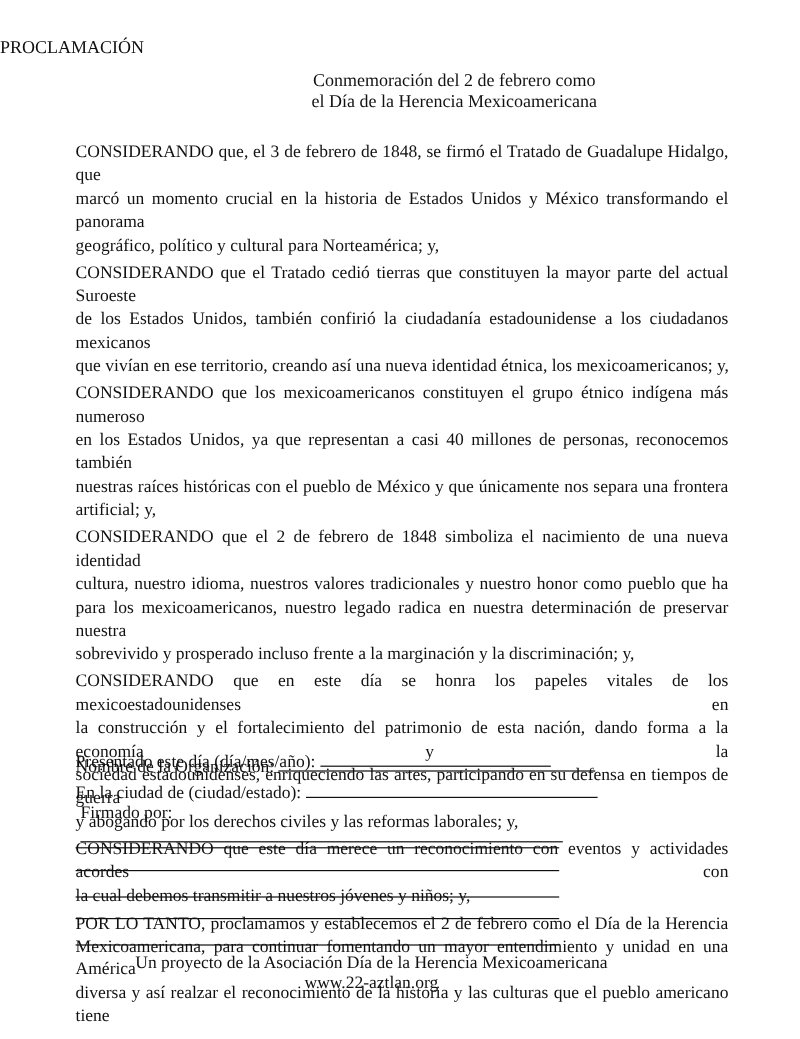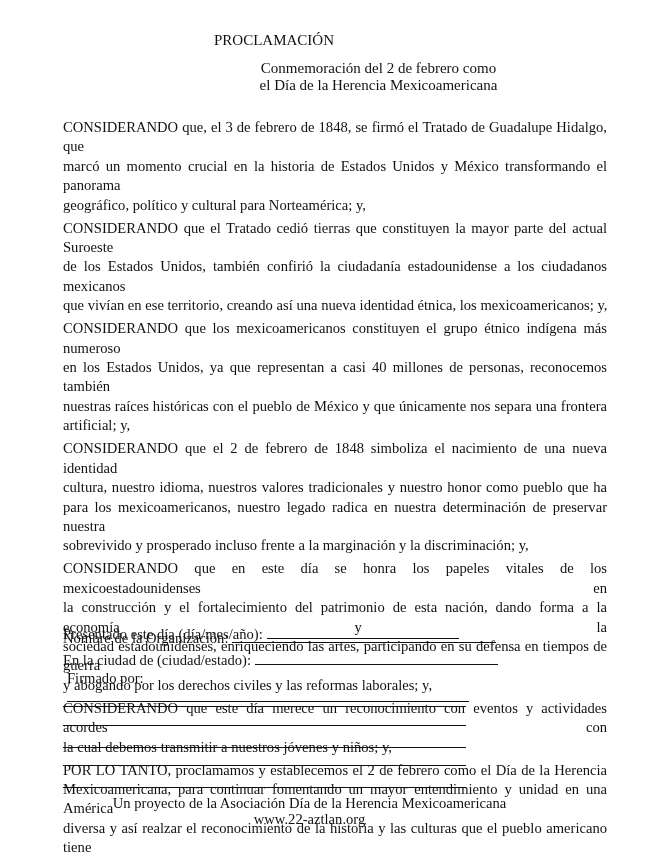--- a/index.html
+++ b/index.html
@@ -3,21 +3,21 @@
 <meta charset="utf-8">
 <style>
   html, body { margin: 0; padding: 0; background: #ffffff; }
   body {
     width: 667px; height: 866px; position: relative; overflow: hidden;
     font-family: "Liberation Serif", "DejaVu Serif", serif;
     color: #111111;
   }
   .title {
     position: absolute; left: 0; width: 548px; top: 31px;
-    text-align: center; font-size: 15px; line-height: 18px;
+    font-size: 15px; line-height: 18px;
   }
   .subtitle {
     position: absolute; left: 0; width: 667px; top: 60px;
     text-align: center; font-size: 15px; line-height: 17px; margin-left: 45px;
   }
   .body-text {
     position: absolute; left: 63px; width: 544px; top: 118px;
     font-size: 14.6px; line-height: 19.4px;
   }
   .para { margin: 0 0 3.6px 0; text-align: justify; }

